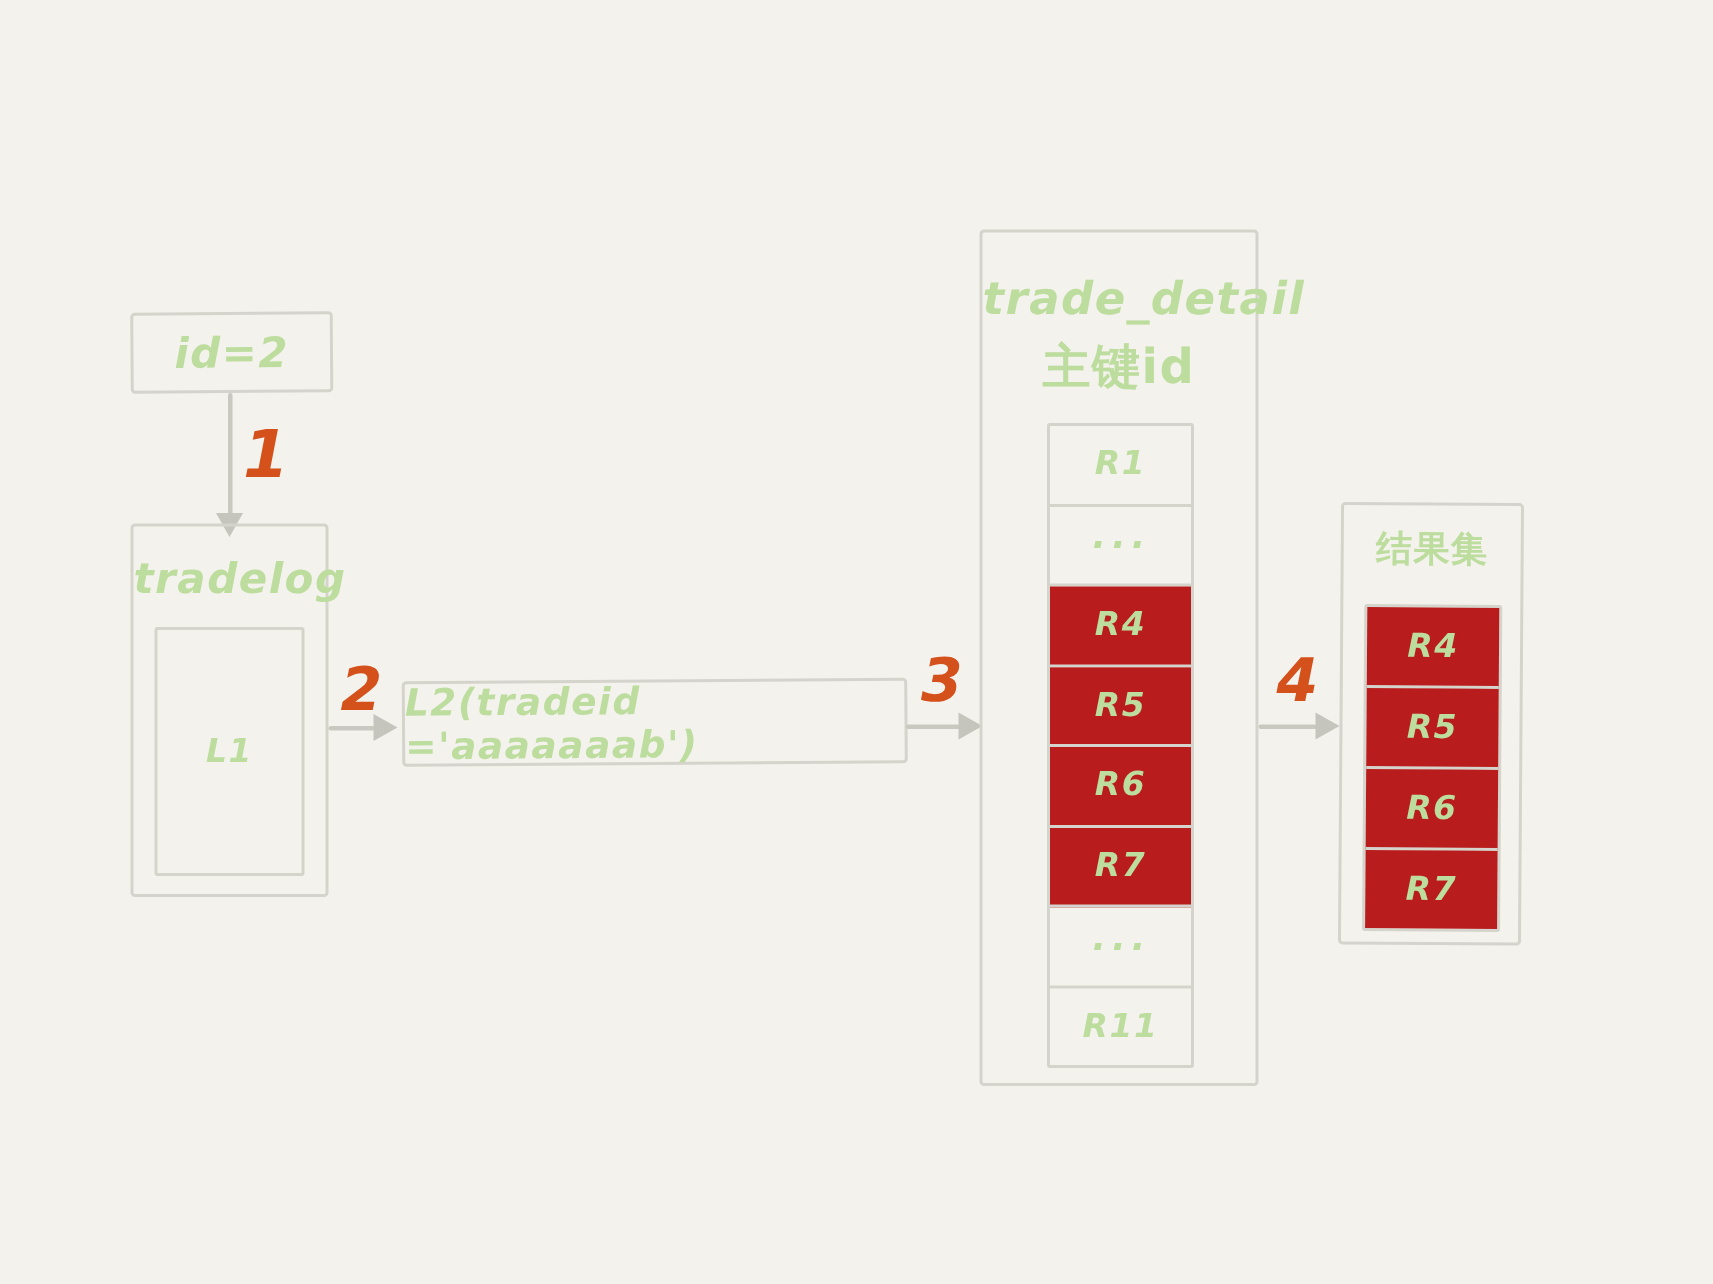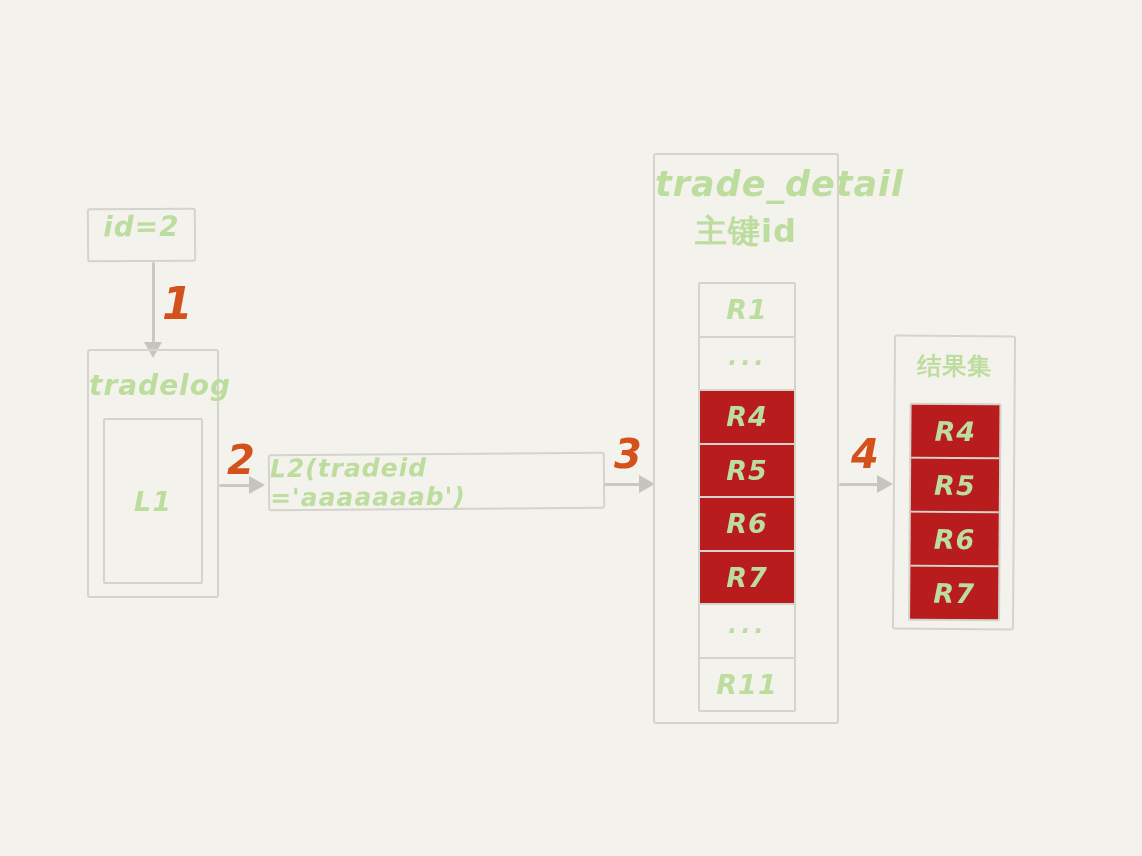--- a/index.html
+++ b/index.html
@@ -50,42 +50,42 @@
     border:2px solid #d4d3cc;
     border-radius:2px;
     box-sizing:border-box;
     display:flex;flex-direction:column;
   }
   .cell{
     flex:1;
     display:flex;align-items:center;justify-content:center;
     border-bottom:2px solid #d4d3cc;
     box-sizing:border-box;
-    font-size:27px;
+    font-size:22px;
   }
   .cell:last-child{border-bottom:none;}
   .cell.hl{
     background:#b91c1c;
   }
   .cell.dots{letter-spacing:4px;font-size:24px;font-weight:900;}
   .box-title{
     text-align:center;
     font-size:28px;
   }
   #query-box{
     display:flex;align-items:center;justify-content:center;
     font-size:25px;
   }
   .tilt-l{transform:rotate(-0.4deg);}
   .tilt-r{transform:rotate(0.4deg);}
 </style>
 </head>
 <body>
 
-<div class="abs box tilt-l" style="left:87px;top:208px;width:109px;height:54px;display:flex;align-items:flex-start;justify-content:center;">
+<div class="abs box tilt-l" style="left:87px;top:208px;width:135px;height:54px;display:flex;align-items:center;justify-content:center;">
   <span class="hand" style="font-size:28px;">id=2</span>
 </div>
 
 <div class="abs aline-v" style="left:152px;top:262px;height:82px;"></div>
 <div class="abs ahead-down" style="left:144px;top:342px;"></div>
 <div class="abs step-num" style="left:162px;top:282px;font-size:44px;">1</div>
 
 <div class="abs box" style="left:87px;top:349px;width:132px;height:249px;">
   <div class="hand box-title" style="margin-top:18px;">tradelog</div>
   <div class="itable abs" style="left:14px;top:67px;width:100px;height:166px;justify-content:space-between;">
@@ -99,21 +99,21 @@
 
 <div id="query-box" class="abs box tilt-l" style="left:268px;top:453px;width:337px;height:57px;">
   <span class="hand">L2(tradeid ='aaaaaaab')</span>
 </div>
 
 <div class="abs aline-h" style="left:604px;top:483px;width:36px;"></div>
 <div class="abs ahead-right" style="left:639px;top:475px;"></div>
 <div class="abs step-num" style="left:614px;top:434px;">3</div>
 
 <div class="abs box" style="left:653px;top:153px;width:186px;height:571px;">
-  <div class="hand box-title" style="margin-top:9px;font-size:35px;">trade_detail</div>
+  <div class="hand box-title" style="margin-top:27px;font-size:30px;">trade_detail</div>
   <div class="hand box-title" style="margin-top:6px;font-size:32px;font-style:normal;">主键id</div>
   <div class="itable abs" style="left:43px;top:127px;width:98px;height:430px;">
     <div class="cell hand">R1</div>
     <div class="cell hand dots">···</div>
     <div class="cell hand hl">R4</div>
     <div class="cell hand hl">R5</div>
     <div class="cell hand hl">R6</div>
     <div class="cell hand hl">R7</div>
     <div class="cell hand dots">···</div>
     <div class="cell hand">R11</div>

